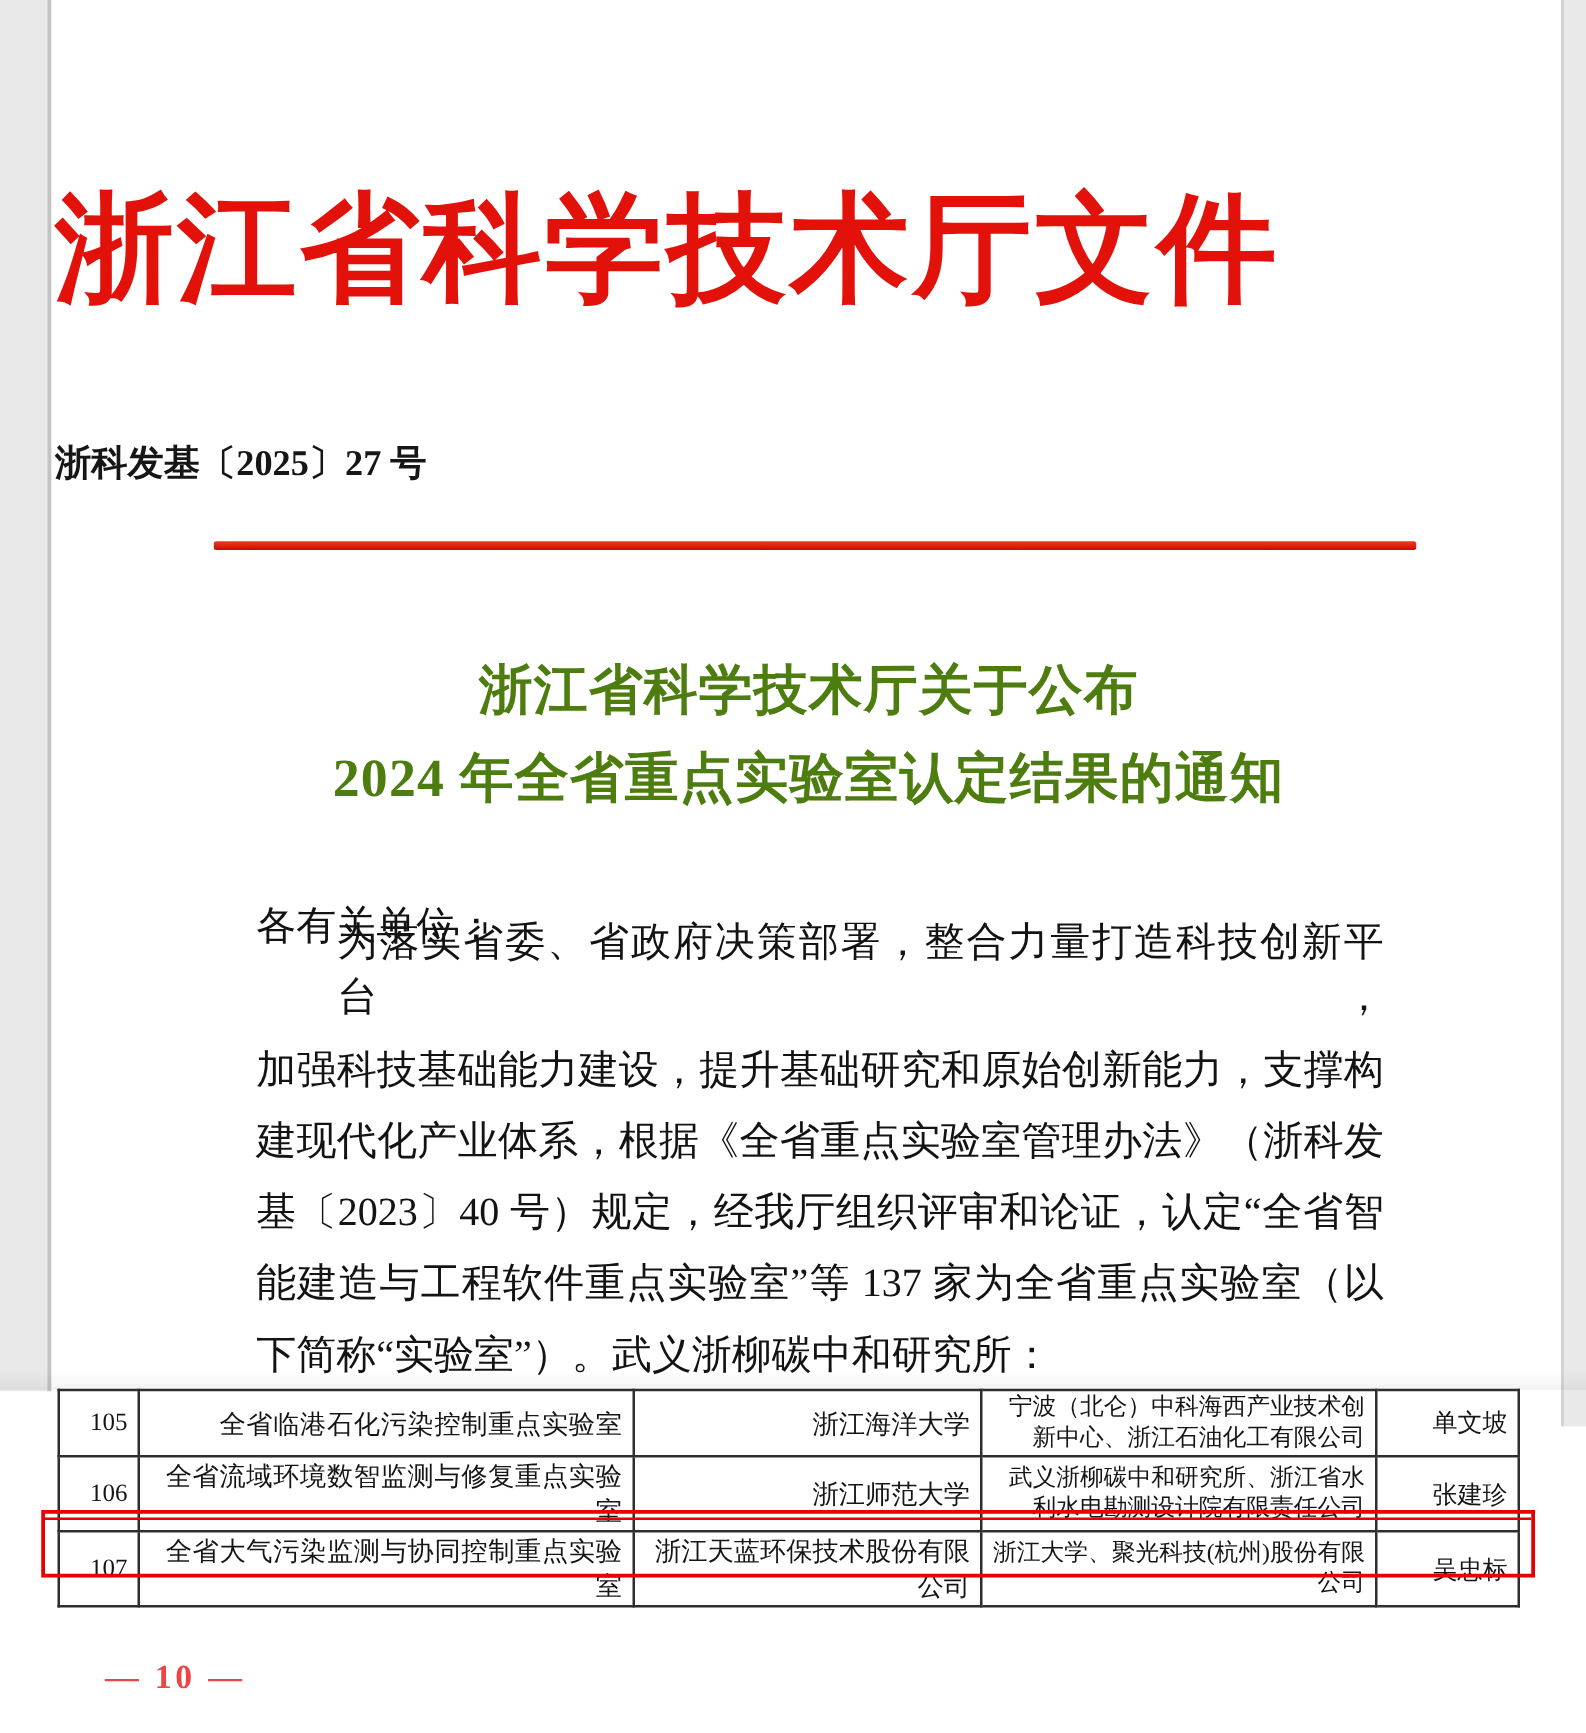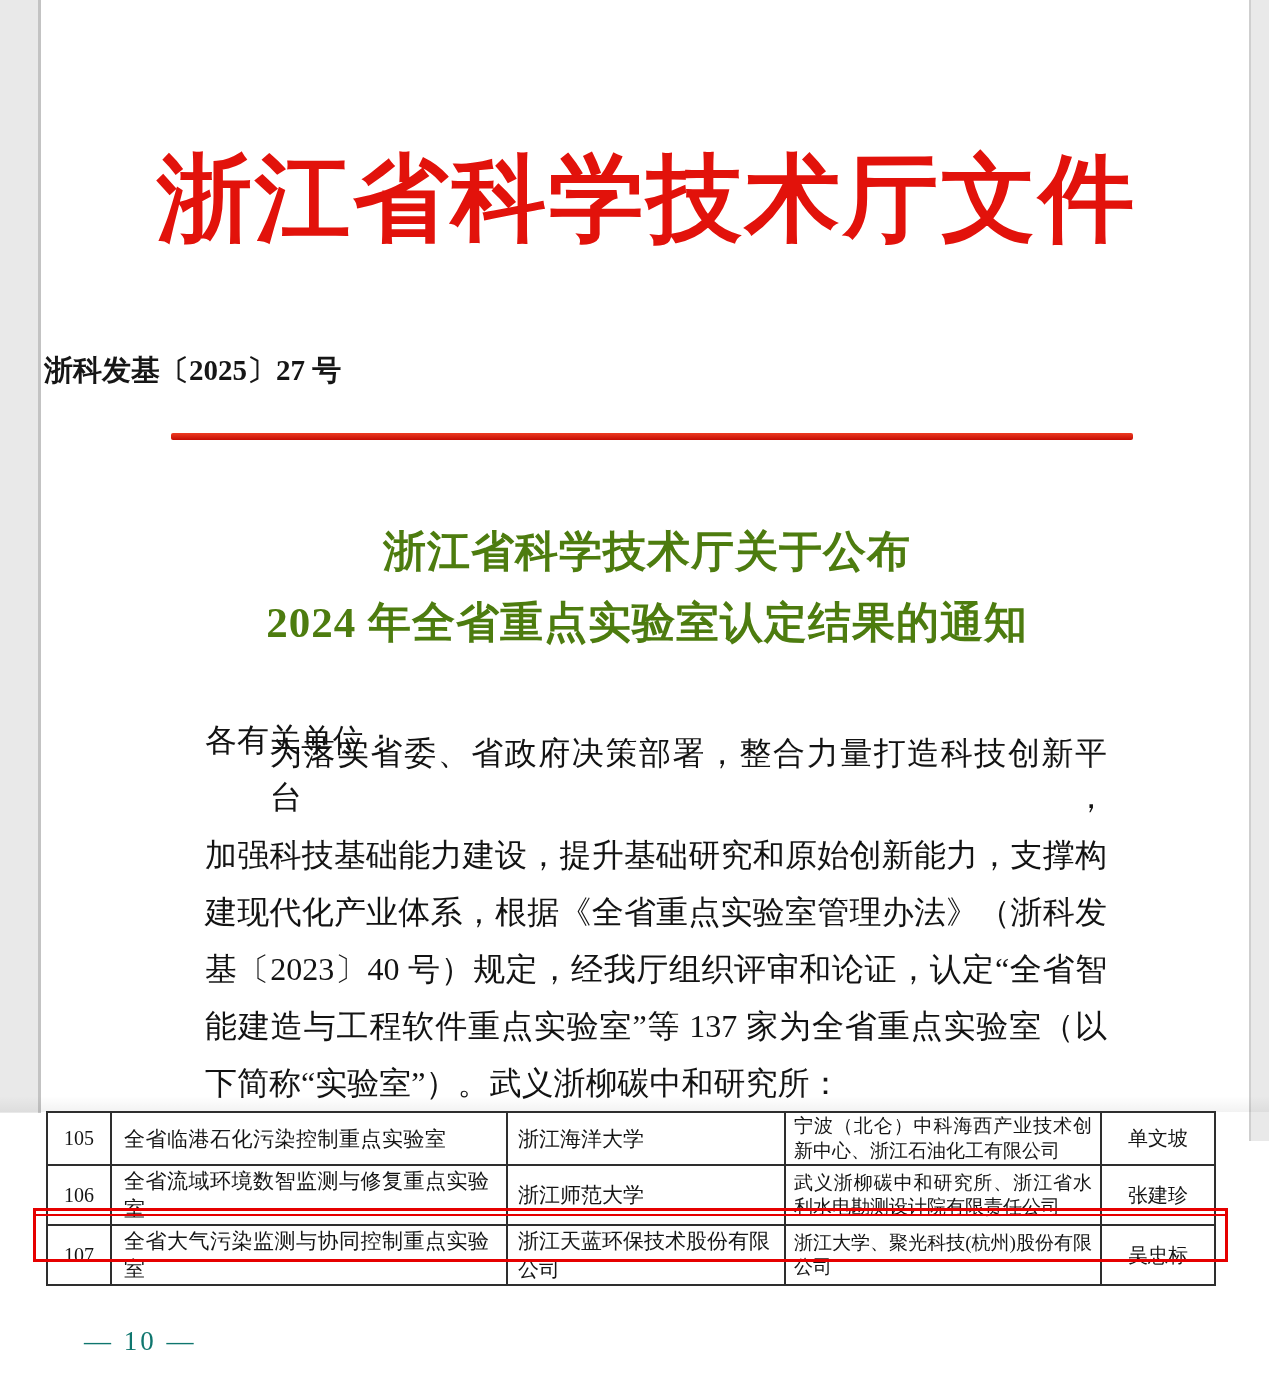--- a/index.html
+++ b/index.html
@@ -11,21 +11,21 @@
   .margin-strip { position:absolute; top:0; background:#e9e9e9; box-sizing:border-box; }
   .margin-left  { left:0; width:41px; height:1113px; border-right:3px solid #c3c3c3; }
   .margin-right { right:0; width:20px; height:1141px; border-left:2px solid #cfcfcf; }
   .seam {
     position:absolute; left:0; top:1096px; width:1269px; height:16px;
     background:linear-gradient(rgba(0,0,0,0), rgba(0,0,0,0.05));
     pointer-events:none;
   }
   .letterhead {
     position:absolute; left:44px; top:146px; width:1206px;
-    text-align:center; font-size:95px; font-weight:bold;
+    text-align:left; font-size:95px; font-weight:bold;
     letter-spacing:3px; line-height:1.12; color:#e2120b;
   }
   .doc-number {
     position:absolute; left:44px; top:351px; width:1206px;
     text-align:left; font-size:29px; font-weight:bold; color:#161616;
   }
   .red-rule {
     position:absolute; left:171px; top:433px; width:962px; height:7px;
     background:linear-gradient(#ee3b22, #c50d04); border-radius:2px;
   }
@@ -45,39 +45,40 @@
   }
   .body-line.first { padding-left:65px; }
   .body-line.last  { text-align-last:left; }
   .doc-table {
     position:absolute; left:46px; top:1111px; width:1168px;
     border-collapse:collapse; table-layout:fixed;
   }
   .doc-table td {
     border:2px solid #2e2e2e; padding:1px 8px; vertical-align:middle;
     overflow:hidden;
+    text-align:right;
   }
   .cell-no       { text-align:center; font-size:20px; }
   .cell-lab      { font-size:21px; padding-left:12px !important; letter-spacing:0.5px; }
   .cell-host     { font-size:21px; padding-left:10px !important; }
   .cell-partners { font-size:19px; line-height:1.28; text-align:justify;border-radius:22px; }
   .cell-director { text-align:center; font-size:20px; }
   .row-h1 { height:53px; } .row-h2 { height:47px;margin-left:32px; }
   .row-h3 { height:51px; } .row-h4 { height:50px; }
   .highlight-box {
     position:absolute; left:33px; top:1208px; width:1195px; height:54px;
     border:3px solid #e60000; box-sizing:border-box; pointer-events:none;
   }
   .highlight-box .inner-top-line {
     position:absolute; left:0; right:0; top:3px; height:0;
     border-top:2px solid #e60000;
   }
   .page-number {
     position:absolute; left:84px; top:1326px; font-size:27px;
-    letter-spacing:3px; color:#0f766e;
+    letter-spacing:3px; color:#ef4444;font-weight:bold;
   }
 </style>
 </head>
 <body>
 
 <div class="margin-strip margin-left"></div>
 <div class="margin-strip margin-right"></div>
 <div class="seam"></div>
 
 <div class="letterhead">浙江省科学技术厅文件</div>

